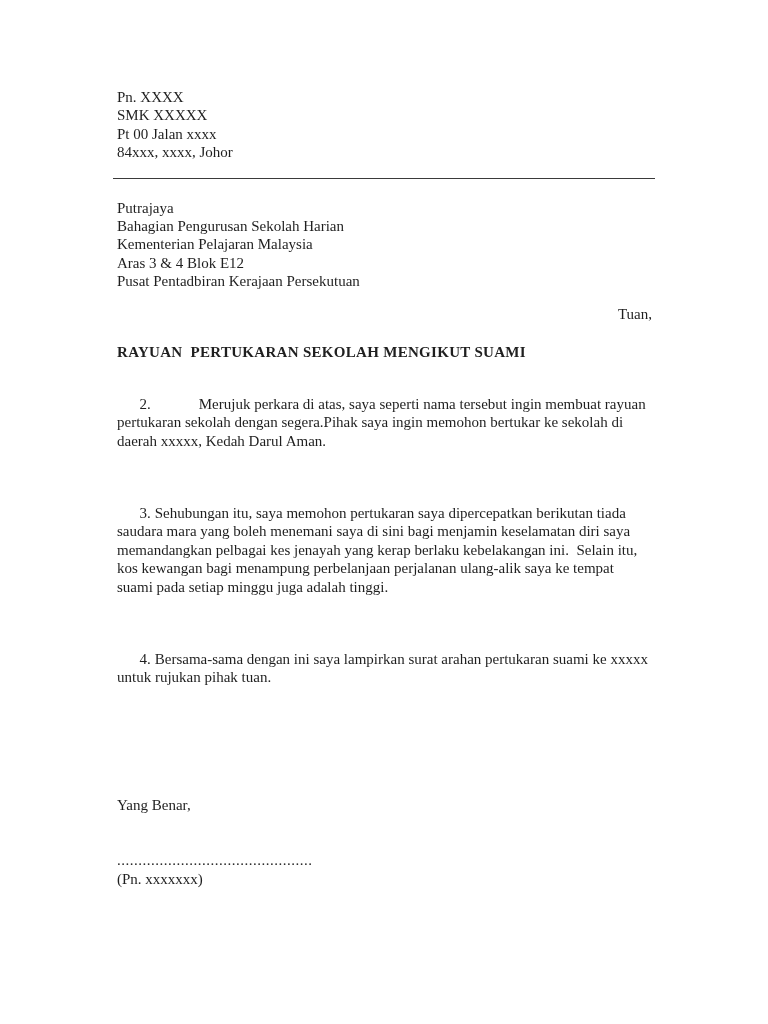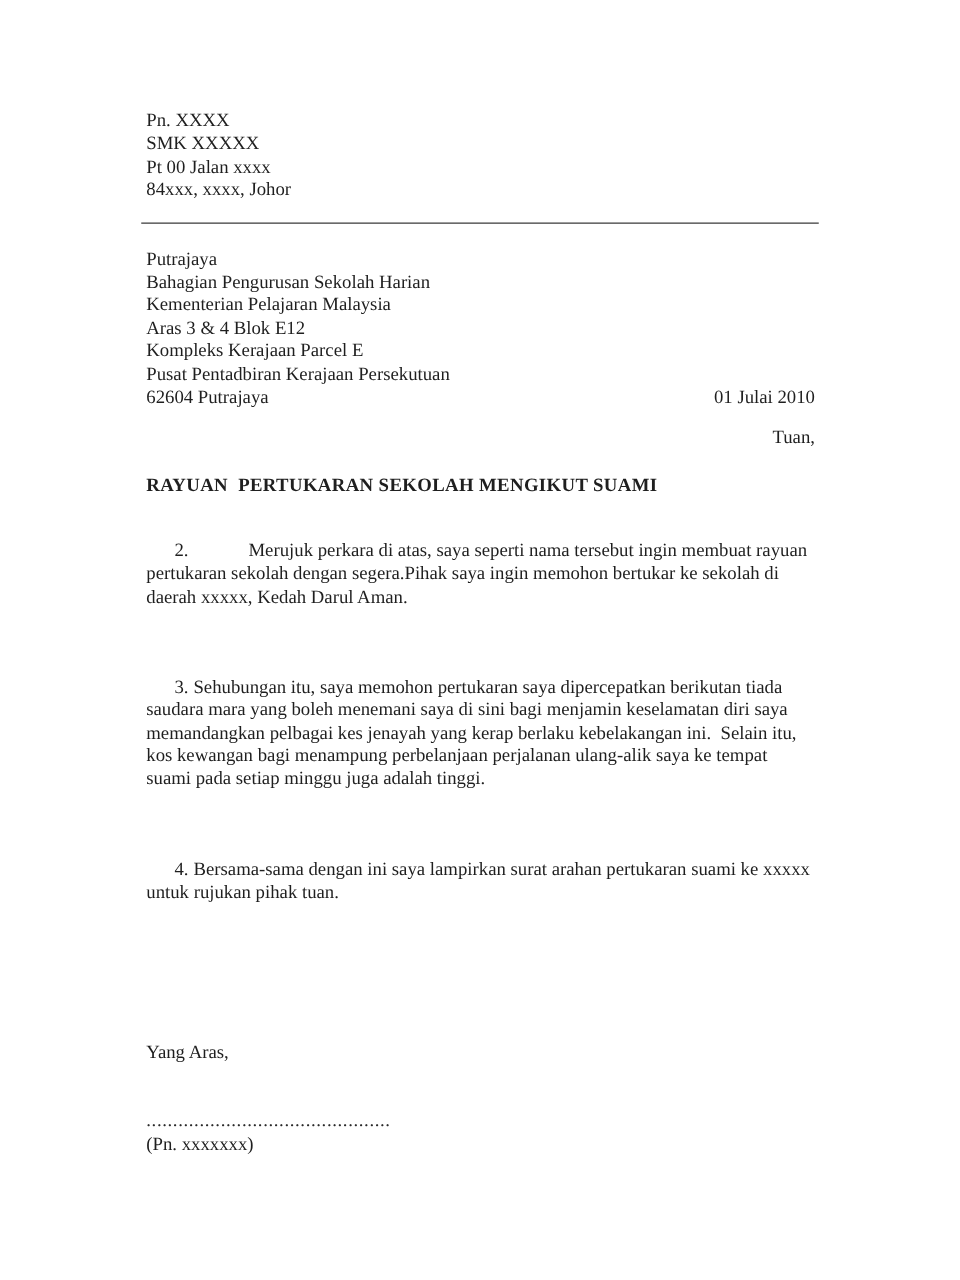--- a/index.html
+++ b/index.html
@@ -82,47 +82,42 @@
       <div class="line">84xxx, xxxx, Johor</div>
     </div>
 
     <hr class="rule">
 
     <div class="recipient-block">
       <div class="line">Putrajaya</div>
       <div class="line">Bahagian Pengurusan Sekolah Harian</div>
       <div class="line">Kementerian Pelajaran Malaysia</div>
       <div class="line">Aras 3 &amp; 4 Blok E12</div>
-      <div class="line">Kompleks Kerajaan Parcel E</div>
       <div class="line">Pusat Pentadbiran Kerajaan Persekutuan</div>
-      <div class="recipient-last">
-        <span class="line">62604 Putrajaya</span>
-        <span class="line">01 Julai 2010</span>
-      </div>
     </div>
 
     <div class="salutation line">Tuan,</div>
 
     <div class="subject">RAYUAN  PERTUKARAN SEKOLAH MENGIKUT SUAMI</div>
 
     <div class="para para-2">
       <span class="pnum wide-tab">2.</span><span>Merujuk perkara di atas, saya seperti nama tersebut ingin membuat rayuan pertukaran sekolah dengan segera.Pihak saya ingin memohon bertukar ke sekolah di daerah xxxxx, Kedah Darul Aman.</span>
     </div>
 
     <div class="para para-3">
       <span class="pnum space">3.</span><span>Sehubungan itu, saya memohon pertukaran saya dipercepatkan berikutan tiada saudara mara yang boleh menemani saya di sini bagi menjamin keselamatan diri saya memandangkan pelbagai kes jenayah yang kerap berlaku kebelakangan ini.  Selain itu, kos kewangan bagi menampung perbelanjaan perjalanan ulang-alik saya ke tempat suami pada setiap minggu juga adalah tinggi.</span>
     </div>
 
     <div class="para para-4">
       <span class="pnum space">4.</span><span>Bersama-sama dengan ini saya lampirkan surat arahan pertukaran suami ke xxxxx untuk rujukan pihak tuan.</span>
     </div>
 
 
 
-    <div class="sign-off line">Yang Aras,</div>
+    <div class="sign-off line">Yang Benar,</div>
 
     <div class="signature-block">
       <div class="sig-dots">..............................................</div>
       <div class="sig-name">(Pn. xxxxxxx)</div>
     </div>
 
   </div>
 </div>
 
 </body></html>

